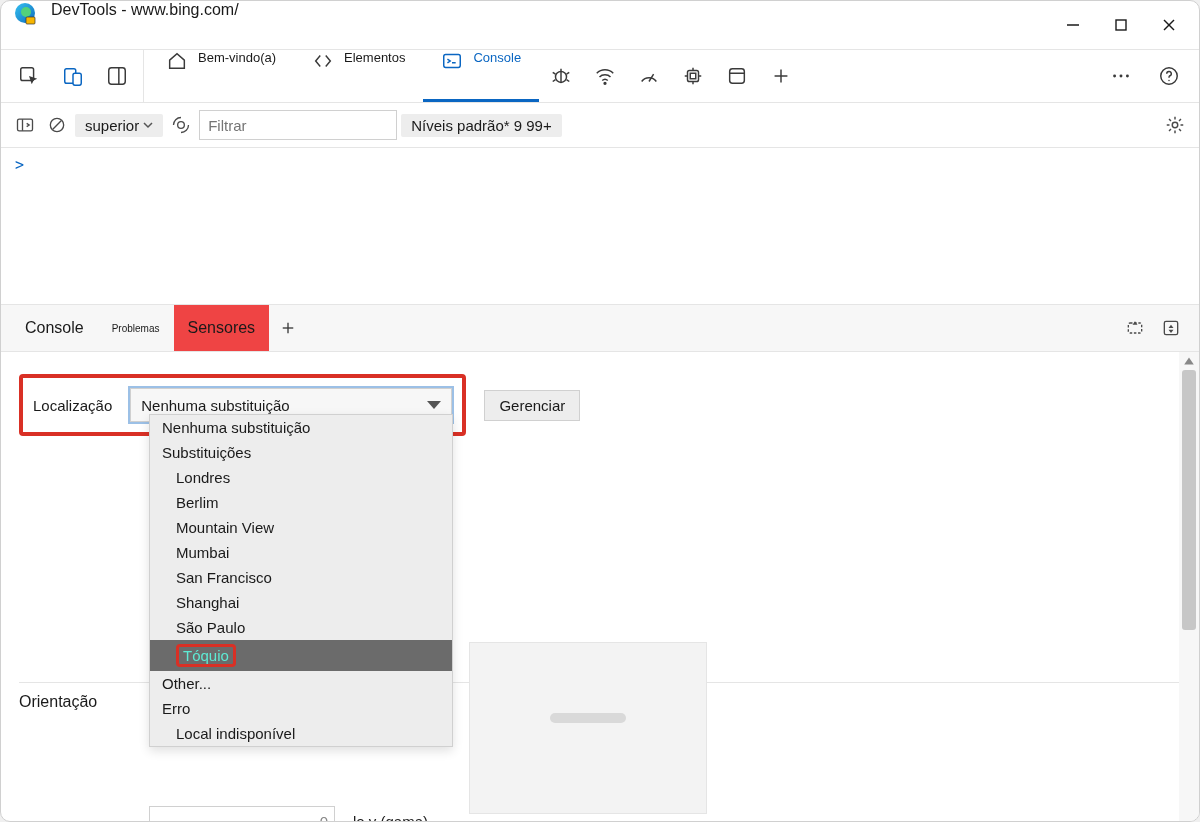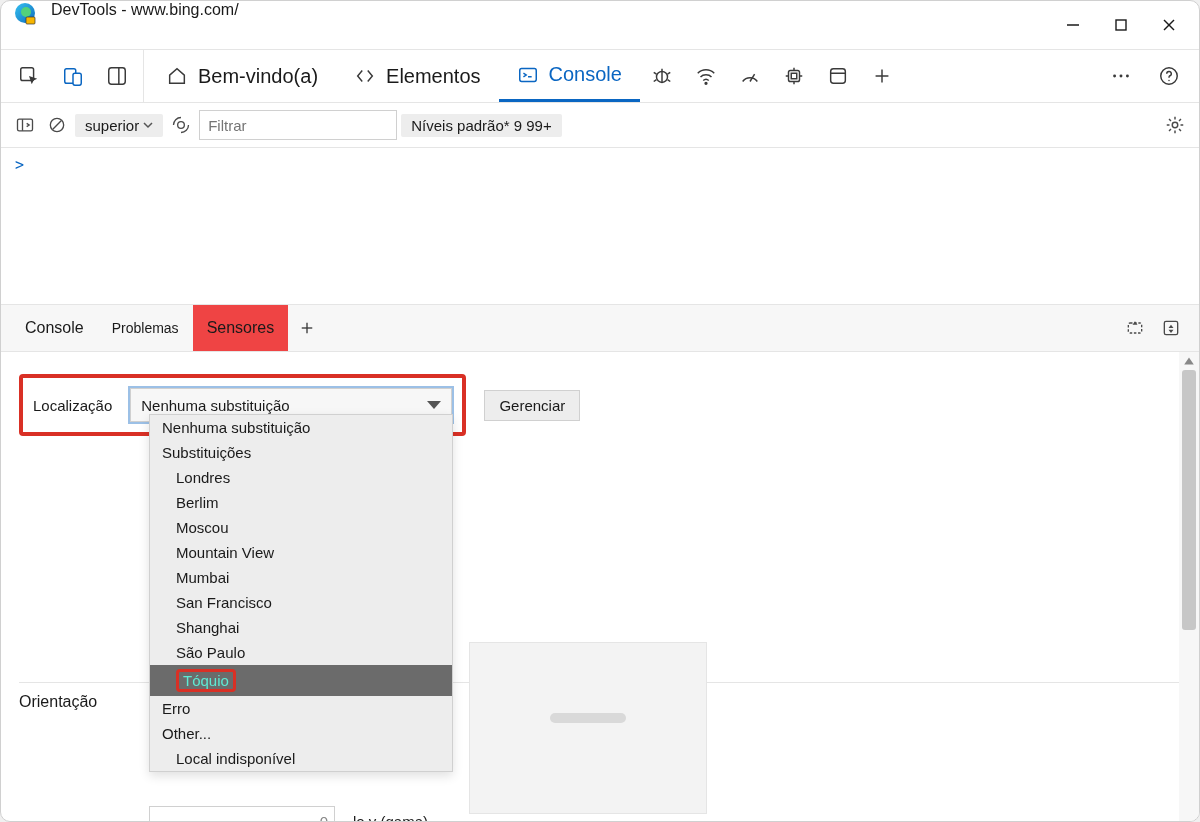--- a/index.html
+++ b/index.html
@@ -21,41 +21,41 @@
   .titlebar .app-icon{width:24px;height:24px;margin-right:14px;display:flex;align-items:center;justify-content:center;}
   .titlebar .title{font-size:16px;}
   .titlebar .spacer{flex:1;}
   .win-btn{width:48px;height:48px;display:flex;align-items:center;justify-content:center;}
   .win-btn svg{width:14px;height:14px;stroke:#1a1a1a;stroke-width:1.4;fill:none;}
   
   .tabrow{height:52px;border-top:1px solid var(--border);border-bottom:1px solid var(--border);display:flex;align-items:stretch;padding-left:6px;}
   .tabrow .ico-btn{width:44px;display:flex;align-items:center;justify-content:center;}
   .tabrow .ico-btn.sel svg{stroke:var(--accent);}
   .tabrow .ico-btn svg{width:22px;height:22px;stroke:#3a3a3a;stroke-width:1.6;fill:none;}
-  .tabrow .tab{display:flex;align-items:center;gap:10px;padding:0 18px;font-size:20px;position:relative;}
+  .tabrow .tab{display:flex;gap:10px;padding:0 18px;font-size:13px;position:relative;}
   .tabrow .tab svg{width:22px;height:22px;stroke:#3a3a3a;stroke-width:1.6;fill:none;}
   .tabrow .tab.active{border-bottom:3px solid var(--accent);color:var(--accent);}
   .tabrow .tab.active svg{stroke:var(--accent);}
   .tabrow .flex{flex:1;}
   .tabrow .right-icons{display:flex;align-items:center;gap:4px;padding-right:8px;}
   
   .ctoolbar{height:44px;border-bottom:1px solid var(--border);display:flex;align-items:center;gap:4px;padding:0 10px;}
   .ctoolbar .ico{width:28px;height:28px;display:flex;align-items:center;justify-content:center;}
   .ctoolbar .ico svg{width:20px;height:20px;stroke:#4a4a4a;fill:none;stroke-width:1.6;}
   .pill{padding:3px 10px;background:var(--bg3);font-size:15px;border-radius:2px;display:flex;align-items:center;gap:4px;}
   .filter-input{width:180px;height:28px;border:1px solid var(--border2);padding:0 8px;font-size:15px;background:#fff;}
   .ctoolbar .flex{flex:1;}
   .gear{width:28px;height:28px;display:flex;align-items:center;justify-content:center;}
   .gear svg{width:22px;height:22px;stroke:#4a4a4a;fill:none;stroke-width:1.6;}
   
   .console-body{height:140px;padding:8px 14px;font-family:ui-monospace,Consolas,monospace;color:var(--accent);font-size:15px;}
   
   .drawer-tabs{height:46px;border-top:1px solid var(--border);border-bottom:1px solid var(--border);display:flex;align-items:center;padding:0 10px;background:var(--bg2);}
   .drawer-tabs .dtab{padding:0 14px;height:100%;display:flex;align-items:center;font-size:16px;}
-  .drawer-tabs .dtab.small{font-size:14px;}
+  .drawer-tabs .dtab.small{font-size:10px;}
   .drawer-tabs .dtab.active{background:#ef4444;}
   .drawer-tabs .add{width:38px;display:flex;align-items:center;justify-content:center;}
   .drawer-tabs .add svg{width:18px;height:18px;stroke:#3a3a3a;stroke-width:1.8;}
   .drawer-tabs .flex{flex:1;}
   .drawer-tabs .dico{width:36px;height:36px;display:flex;align-items:center;justify-content:center;}
   .drawer-tabs .dico svg{width:20px;height:20px;stroke:#4a4a4a;fill:none;stroke-width:1.6;}
   
   .sensors{position:relative;height:calc(100% - 48px - 52px - 44px - 140px - 46px);overflow:hidden;}
   .sensors-inner{padding:22px 18px;}
   .row{display:flex;align-items:center;gap:12px;margin-bottom:14px;}
@@ -311,31 +311,30 @@
         </span>
       </span>
       <span class="btn" style="margin-left:14px;">Gerenciar</span>
 
       
       <div class="dropdown">
         <div class="dd-item">Nenhuma substituição</div>
         <div class="dd-item">Substituições</div>
         <div class="dd-item sub">Londres</div>
         <div class="dd-item sub">Berlim</div>
-        <div class="dd-item sub">Moscou</div>
         <div class="dd-item sub">Mountain View</div>
         <div class="dd-item sub">Mumbai</div>
         <div class="dd-item sub">San Francisco</div>
         <div class="dd-item sub">Shanghai</div>
         <div class="dd-item sub">São Paulo</div>
         <div class="dd-item sub hover">
           <span class="hl-red small" style="border-width:3px;display:inline-block;"><span>Tóquio</span></span>
         </div>
+        <div class="dd-item">Other...</div>
         <div class="dd-item">Erro</div>
-        <div class="dd-item">Other...</div>
         <div class="dd-item sub">Local indisponível</div>
       </div>
 
       <div style="height:240px;"></div>
       <div class="hr"></div>
       <div class="row">
         <span class="lbl">Orientação</span>
       </div>
     </div>
 

